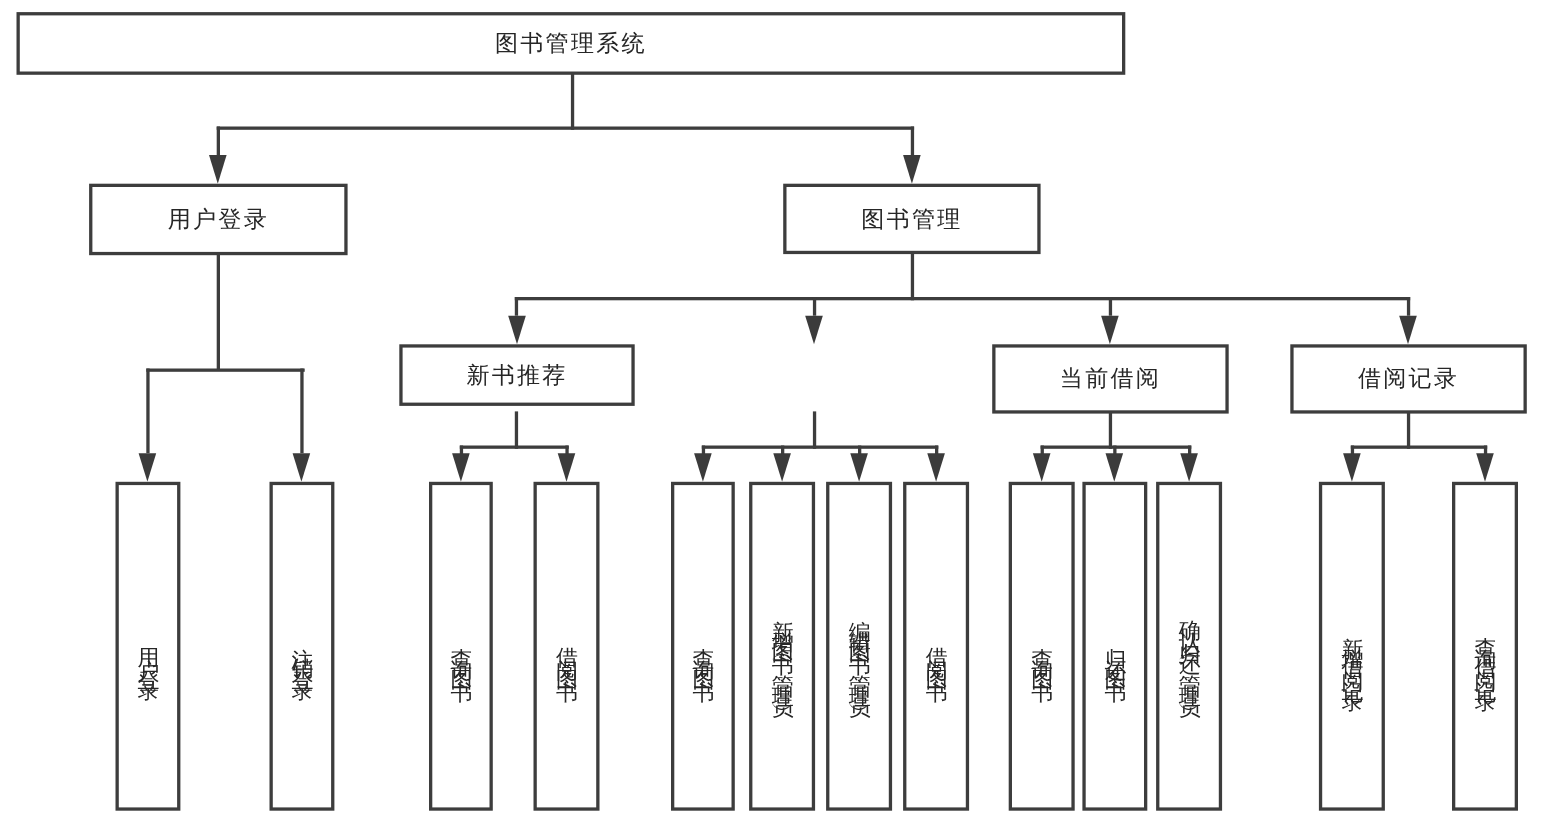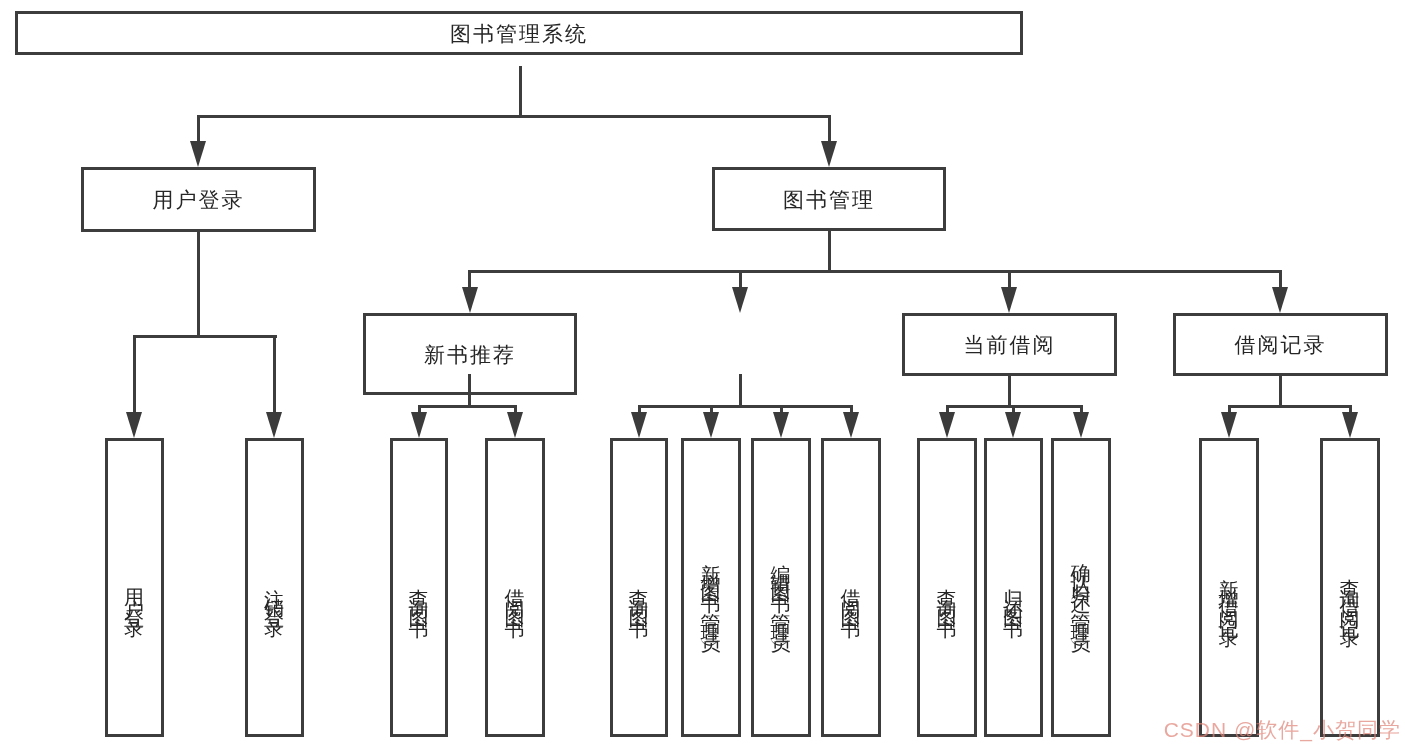--- a/index.html
+++ b/index.html
@@ -54,21 +54,21 @@
     color:rgba(225,135,122,0.72);
     z-index:10;
     white-space:nowrap;
   }
 </style>
 </head>
 <body>
 
 <div class="canvas">
 
-  <div class="box" style="left:15px;top:11px;width:1008px;height:44px;">
+  <div class="box" style="left:15px;top:11px;width:1008px;height:57px;">
     <span class="hlabel">图书管理系统</span>
   </div>
 
   <div class="vline" style="left:519px;top:66px;height:52px;"></div>
   <div class="hline" style="left:197px;top:115px;width:634px;"></div>
   <div class="vline" style="left:197px;top:115px;height:27px;"></div>
   <div class="arrow" style="left:190px;top:141px;"></div>
   <div class="vline" style="left:828px;top:115px;height:27px;"></div>
   <div class="arrow" style="left:821px;top:141px;"></div>
 
@@ -90,21 +90,21 @@
   <div class="hline" style="left:468px;top:270px;width:814px;"></div>
   <div class="vline" style="left:468px;top:270px;height:17px;"></div>
   <div class="arrow" style="left:462px;top:287px;"></div>
   <div class="vline" style="left:739px;top:270px;height:17px;"></div>
   <div class="arrow" style="left:732px;top:287px;"></div>
   <div class="vline" style="left:1008px;top:270px;height:17px;"></div>
   <div class="arrow" style="left:1001px;top:287px;"></div>
   <div class="vline" style="left:1279px;top:270px;height:17px;"></div>
   <div class="arrow" style="left:1272px;top:287px;"></div>
 
-  <div class="box" style="left:363px;top:313px;width:214px;height:82px;">
+  <div class="box" style="left:363px;top:313px;width:214px;height:56px;">
     <span class="hlabel">新书推荐</span>
   </div>
   <div class="box" style="left:1173px;top:313px;width:215px;height:63px;">
     <span class="hlabel">借阅记录</span>
   </div>
   <div class="box" style="left:902px;top:313px;width:215px;height:63px;">
     <span class="hlabel">当前借阅</span>
   </div>
 
   <div class="vline" style="left:468px;top:374px;height:34px;"></div>
@@ -178,15 +178,14 @@
     <span class="vtext">确认归还（管理员）</span>
   </div>
 
   <div class="leaf" style="left:1199px;width:60px;">
     <span class="vtext">新增借阅记录</span>
   </div>
   <div class="leaf" style="left:1320px;width:60px;">
     <span class="vtext">查询借阅记录</span>
   </div>
 
-  <div class="watermark">CSDN @软件_小贺同学</div>
 
 </div>
 
 </body></html>

